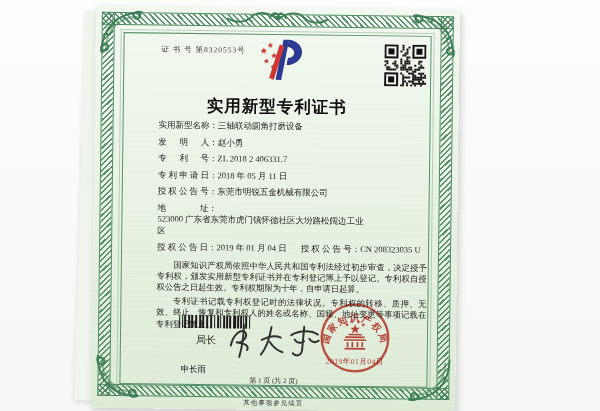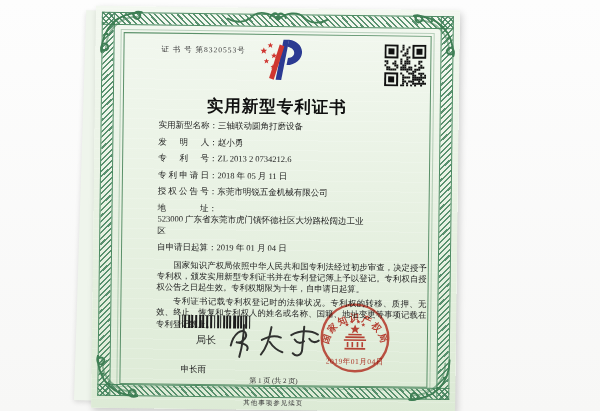--- a/index.html
+++ b/index.html
@@ -293,26 +293,27 @@
           <rect x="0" y="28" width="14" height="14" fill="#111"></rect>
           <rect x="2" y="30" width="10" height="10" fill="#edf3ea"></rect>
           <rect x="4" y="32" width="6" height="6" fill="#111"></rect>
         </svg></span>
 
     <div class="title">实用新型专利证书</div>
 
     <div class="info">
       <div class="row"><span class="lbl">实用新型名称</span><span class="sep">：</span><span class="val">三轴联动圆角打磨设备</span></div>
       <div class="row"><span class="lbl">发明人</span><span class="sep">：</span><span class="val">赵小勇</span></div>
-      <div class="row"><span class="lbl">专利号</span><span class="sep">：</span><span class="val">ZL 2013 2 0734212.6</span></div>
+      <div class="row"><span class="lbl">专利号</span><span class="sep">：</span><span class="val">ZL 2018 2 406331.7</span></div>
       <div class="row"><span class="lbl">专利申请日</span><span class="sep">：</span><span class="val">2018 年 05 月 11 日</span></div>
       <div class="row"><span class="lbl">授权公告号</span><span class="sep">：</span><span class="val">东莞市明锐五金机械有限公司</span></div>
       <div class="row addr"><span class="lbl">地址</span><span class="sep">：</span><span class="val">523000 广东省东莞市虎门镇怀德社区大坋路松阔边工业区</span></div>
       <div class="row grant">
-        <span><span class="lbl">自申请日起算</span><span class="sep">：</span><span class="val">2019 年 01 月 04 日</span></span>
+        <span><span class="lbl">授权公告日</span><span class="sep">：</span><span class="val">2019 年 01 月 04 日</span></span>
+        <span><span class="lbl">授权公告号</span><span class="sep">：</span><span class="val">CN 208323035 U</span></span>
       </div>
       <div class="paras">
         <p>国家知识产权局依照中华人民共和国专利法经过初步审查，决定授予专利权，颁发实用新型专利证书并在专利登记簿上予以登记。专利权自授权公告之日起生效。专利权期限为十年，自申请日起算。</p>
         <p>专利证书记载专利权登记时的法律状况。专利权的转移、质押、无效、终止、恢复和专利权人的姓名或名称、国籍、地址变更等事项记载在专利登记簿上。</p>
       </div>
     </div>
 
     <div class="barcode" id="barcode"><i style="width:1px;margin-right:2px"></i><i style="width:1px;margin-right:1px"></i><i style="width:2px;margin-right:2px"></i><i style="width:2px;margin-right:1px"></i><i style="width:2px;margin-right:2px"></i><i style="width:2px;margin-right:2px"></i><i style="width:2px;margin-right:1px"></i><i style="width:2px;margin-right:2px"></i><i style="width:2px;margin-right:2px"></i><i style="width:2px;margin-right:2px"></i><i style="width:1px;margin-right:2px"></i><i style="width:2px;margin-right:1px"></i><i style="width:1px;margin-right:2px"></i><i style="width:2px;margin-right:1px"></i><i style="width:2px;margin-right:1px"></i><i style="width:2px;margin-right:2px"></i><i style="width:3px;margin-right:1px"></i><i style="width:2px;margin-right:1px"></i><i style="width:2px;margin-right:1px"></i><i style="width:1px;margin-right:1px"></i><i style="width:2px;margin-right:2px"></i><i style="width:1px;margin-right:2px"></i></div>
     <div class="director-label">局长</div>
     <div class="director-name">申长雨</div>

